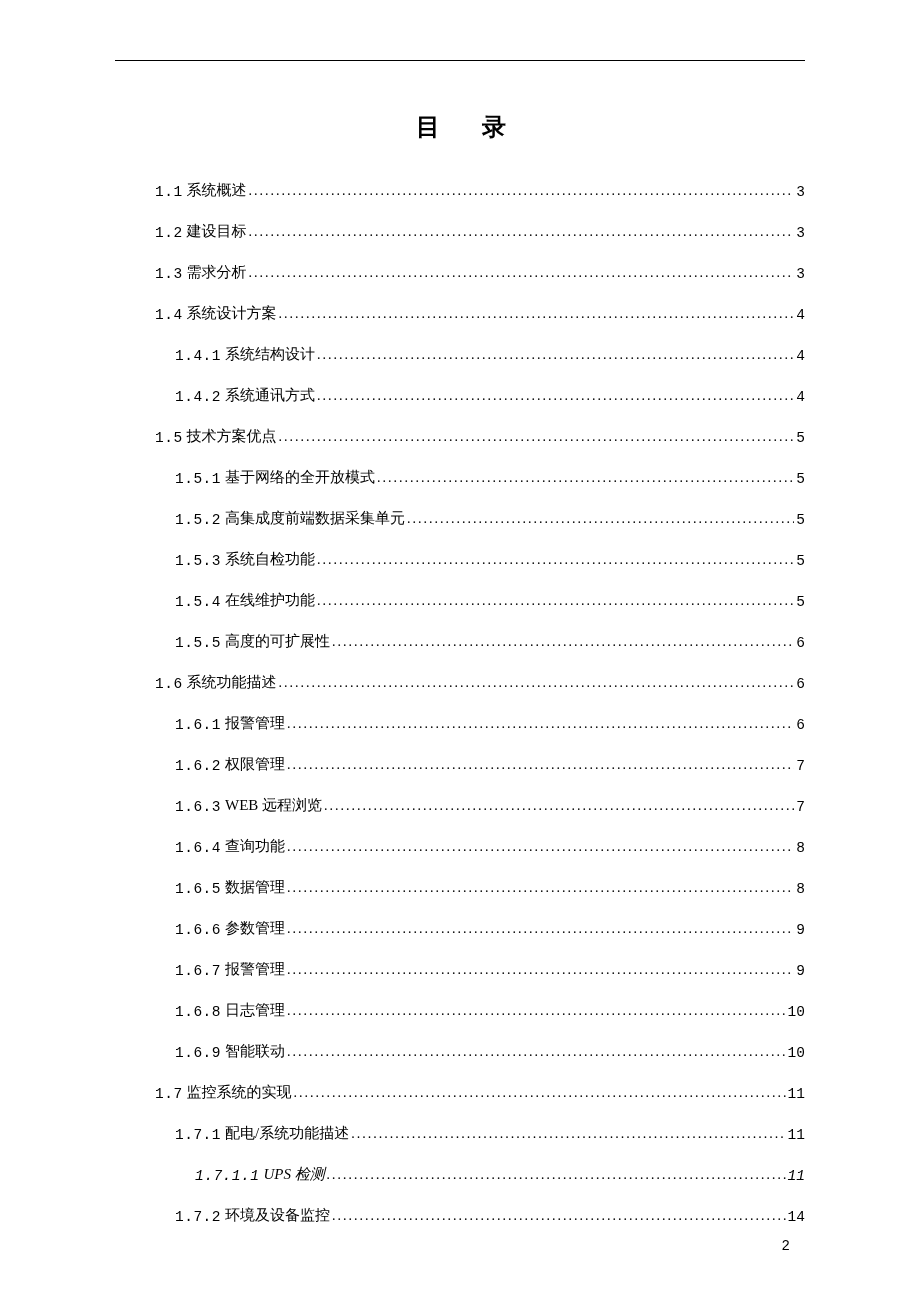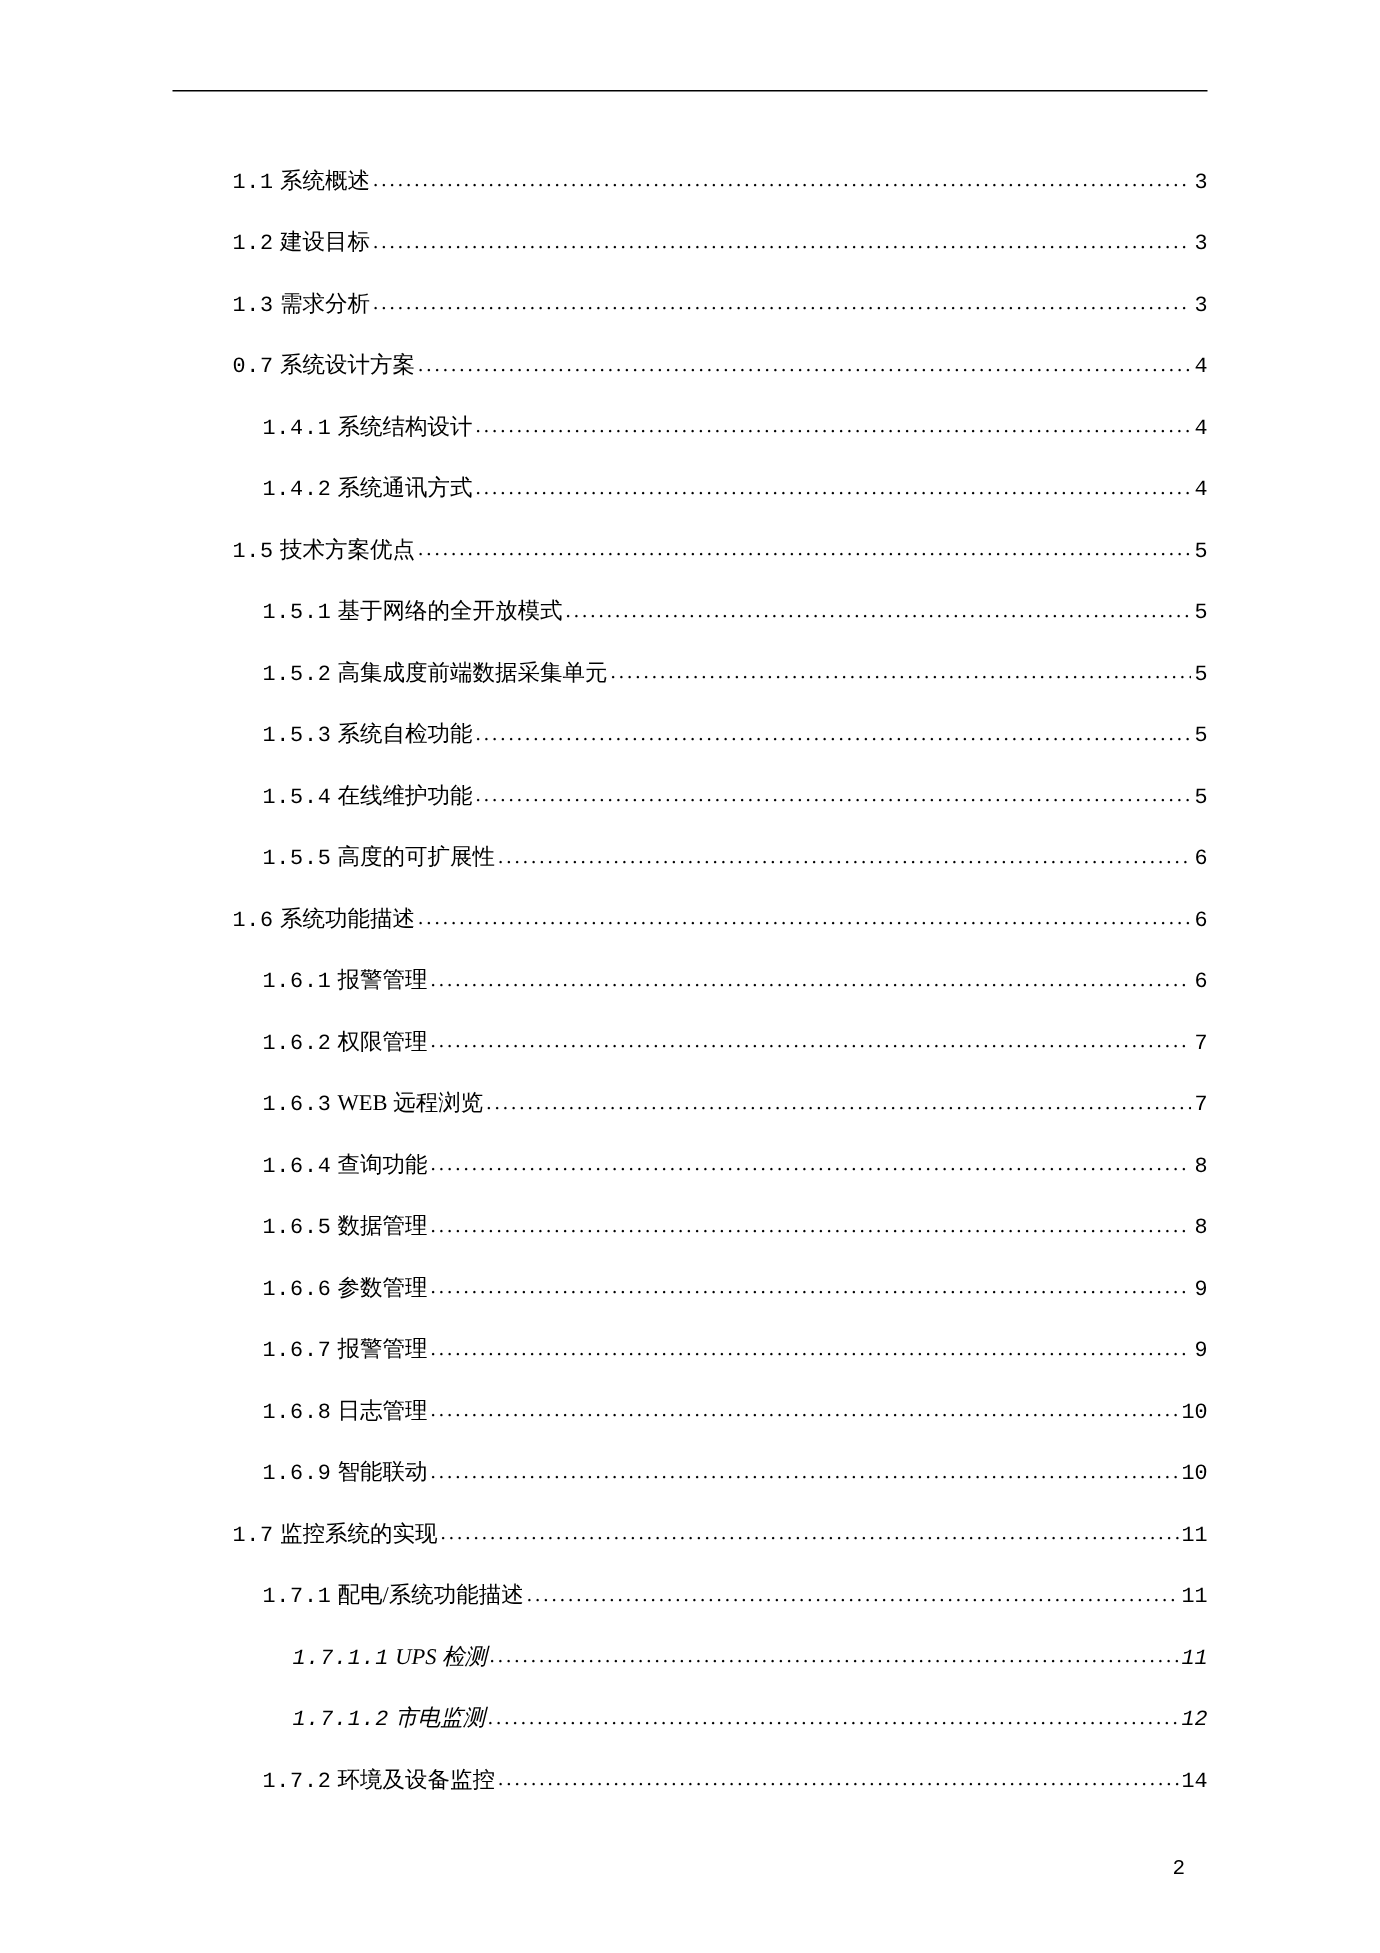--- a/index.html
+++ b/index.html
@@ -74,41 +74,42 @@
       right: 130px;
       font-size: 14px;
       font-family: "Courier New", monospace;
     }
   </style>
 </head>
 <body>
 
 <div class="page">
   <div class="rule"></div>
+  <div class="title">目 录</div>
   <div class="toc" id="toc">
       <div class="toc-row indent-1">
         <span class="num">1.1</span>
         <span class="label">系统概述</span>
         <span class="dots"></span>
         <span class="page-num">3</span>
       </div>
       <div class="toc-row indent-1">
         <span class="num">1.2</span>
         <span class="label">建设目标</span>
         <span class="dots"></span>
         <span class="page-num">3</span>
       </div>
       <div class="toc-row indent-1">
         <span class="num">1.3</span>
         <span class="label">需求分析</span>
         <span class="dots"></span>
         <span class="page-num">3</span>
       </div>
       <div class="toc-row indent-1">
-        <span class="num">0.7</span>
+        <span class="num">1.4</span>
         <span class="label">系统设计方案</span>
         <span class="dots"></span>
         <span class="page-num">4</span>
       </div>
       <div class="toc-row indent-2">
         <span class="num">1.4.1</span>
         <span class="label">系统结构设计</span>
         <span class="dots"></span>
         <span class="page-num">4</span>
       </div>
@@ -224,26 +225,20 @@
         <span class="num">1.7.1</span>
         <span class="label">配电/系统功能描述</span>
         <span class="dots"></span>
         <span class="page-num">11</span>
       </div>
       <div class="toc-row indent-3">
         <span class="num">1.7.1.1</span>
         <span class="label">UPS 检测</span>
         <span class="dots"></span>
         <span class="page-num">11</span>
-      </div>
-      <div class="toc-row indent-3">
-        <span class="num">1.7.1.2</span>
-        <span class="label">市电监测</span>
-        <span class="dots"></span>
-        <span class="page-num">12</span>
       </div>
       <div class="toc-row indent-2">
         <span class="num">1.7.2</span>
         <span class="label">环境及设备监控</span>
         <span class="dots"></span>
         <span class="page-num">14</span>
       </div>
     </div>
   <div class="footer-num">2</div>
 </div>

